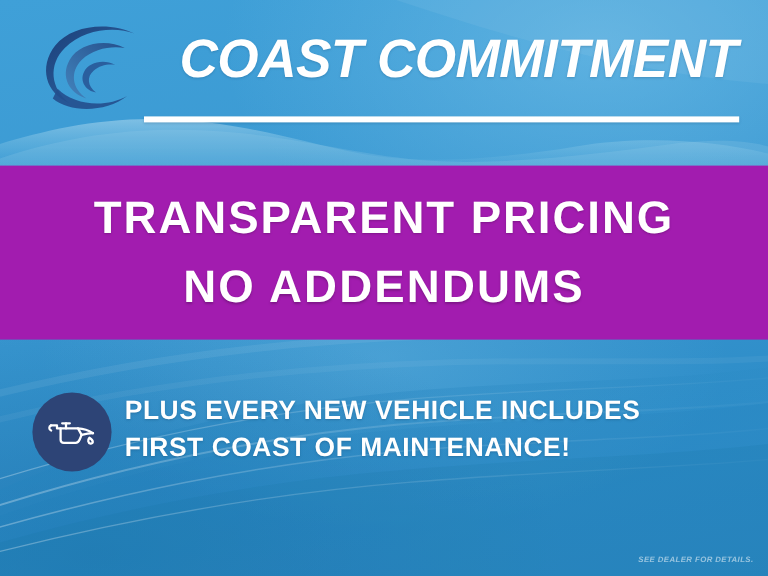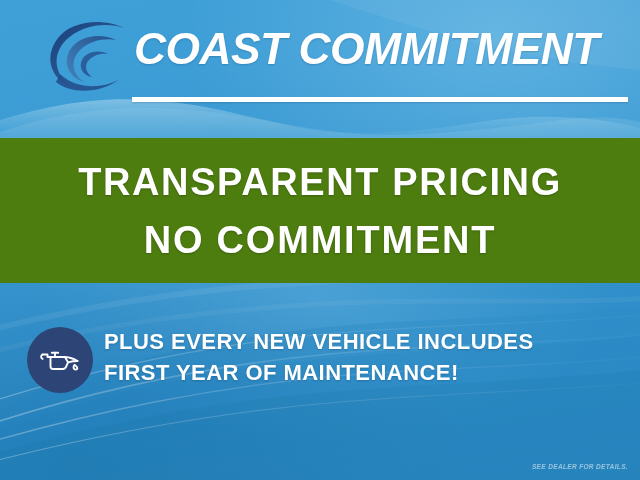--- a/index.html
+++ b/index.html
@@ -36,23 +36,24 @@
   .wave-svg {
     position: absolute;
     inset: 0;
     width: 640px;
     height: 480px;
   }
 
   
   .header {
     position: absolute;
-    left: 12px; top: 0;
+    left: 0; top: 0;
     width: 540px;
     height: 112px;
+    text-align: right;
   }
   .logo-mark {
     position: absolute;
     left: 26px;
     top: 16px;
     width: 104px;
     height: 76px;
   }
   .brand-title {
     position: absolute;
@@ -81,21 +82,21 @@
     box-shadow: 0 1px 2px rgba(18,70,110,0.25);
   }
 
   
   .promo-banner {
     position: absolute;
     left: 0;
     top: 138px;
     width: 640px;
     height: 145px;
-    background: #4d7c0f;
+    background: #a21caf;
     display: flex;
     flex-direction: column;
     align-items: center;
     justify-content: center;
   }
   .promo-line {
     color: #ffffff;
     font-weight: 700;
     text-align: center;
     white-space: nowrap;
@@ -233,21 +234,21 @@
       <path d="M22,58 C36,72 62,74 80,64 C62,78 32,78 18,66 Z" fill="#234f8d" opacity="0.9"></path>
     </svg>
 
     <div class="brand-title">COAST COMMITMENT</div>
 
     <div class="header-rule"></div>
   </div>
 
   <div class="promo-banner">
     <div class="promo-line promo-line-1">TRANSPARENT PRICING</div>
-    <div class="promo-line promo-line-2">NO COMMITMENT</div>
+    <div class="promo-line promo-line-2">NO ADDENDUMS</div>
   </div>
 
   <div class="callout">
     <div class="oil-badge">
       <svg width="42" height="30" viewBox="0 0 42 30">
         <g fill="none" stroke="#ffffff" stroke-width="1.9" stroke-linecap="round" stroke-linejoin="round">
 
           <path d="M3.5,9.5 C1.6,10.4 1.6,13.0 3.6,13.8"></path>
 
           <path d="M3.5,9.5 L8.5,9.5 L8.5,12.0 L11.5,12.0 L11.5,21.5 C11.5,23.0 12.6,24.0 14.2,24.0 L24.0,24.0 C25.8,24.0 26.8,22.6 27.4,21.2 L29.0,17.4"></path>
@@ -258,19 +259,19 @@
 
           <path d="M16.0,12.0 L16.0,7.8"></path>
           <path d="M12.8,7.8 L19.2,7.8"></path>
 
           <path d="M35.5,19.8 C33.9,21.6 34.3,24.3 36.4,24.6 C38.6,24.9 39.6,22.3 35.5,19.8 Z"></path>
         </g>
       </svg>
     </div>
     <div class="callout-text">
       <div class="callout-line">PLUS EVERY NEW VEHICLE INCLUDES</div>
-      <div class="callout-line">FIRST YEAR OF MAINTENANCE!</div>
+      <div class="callout-line">FIRST COAST OF MAINTENANCE!</div>
     </div>
   </div>
 
   <div class="disclaimer">SEE DEALER FOR DETAILS.</div>
 
 </div>
 
 </body></html>

